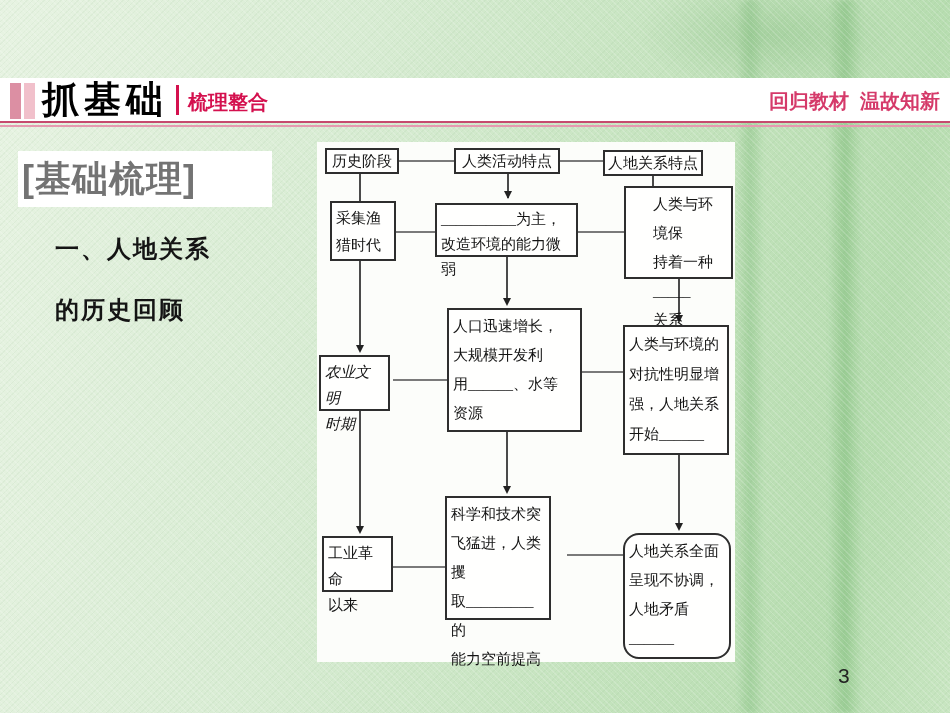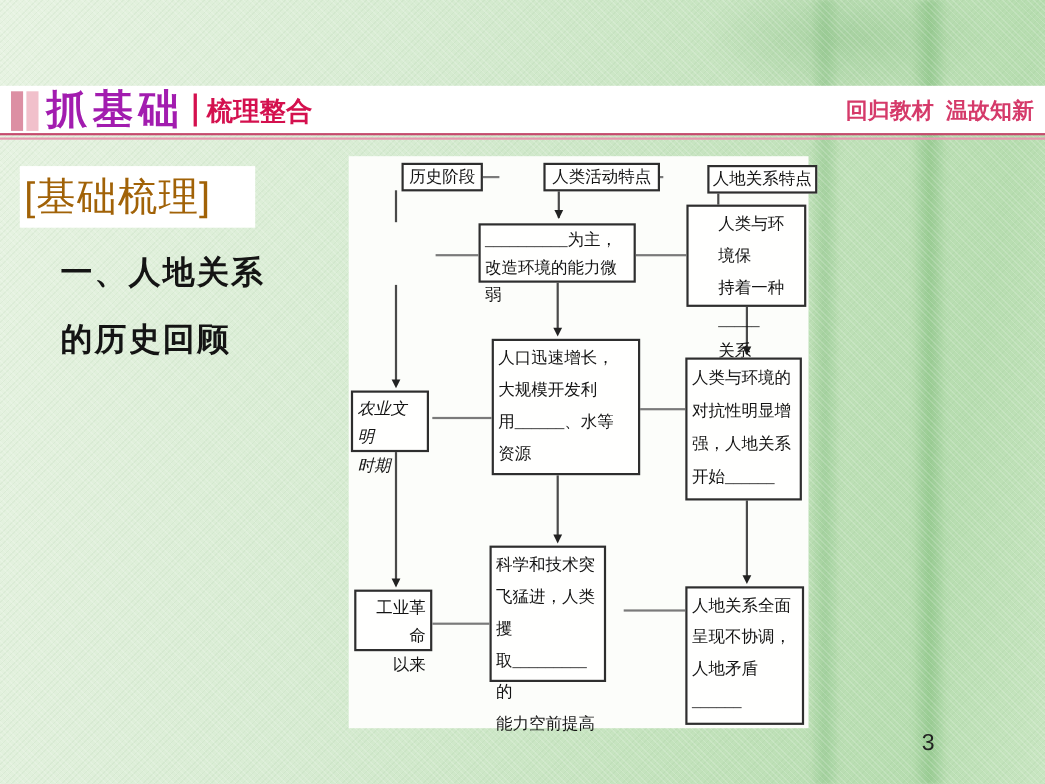--- a/index.html
+++ b/index.html
@@ -15,53 +15,53 @@
   .s2{left:828px;width:34px;background:linear-gradient(to right,rgba(130,190,125,0),rgba(130,190,125,.6),rgba(130,190,125,0));}
   .blob{position:absolute;left:640px;top:-20px;width:260px;height:110px;z-index:0;pointer-events:none;
         background:radial-gradient(ellipse at center,rgba(135,190,130,.45),rgba(135,190,130,0) 70%);filter:blur(3px);}
 
   
   .topbar{position:absolute;left:0;top:78px;width:950px;height:43px;background:#ffffff;z-index:2;}
   .bar{position:absolute;top:5px;height:36px;width:11px;}
   .bar-dark{left:10px;background:#dc8fa3;}
   .bar-light{left:24px;background:#f1c0cb;}
   .h-title{position:absolute;left:42px;top:0;height:43px;line-height:44px;font-size:37px;font-weight:bold;
-           color:#a21caf;letter-spacing:5px;}
+           color:#000000;letter-spacing:5px;}
   .h-div{position:absolute;left:176px;top:7px;width:3px;height:30px;background:#d4104e;}
-  .h-sub{position:absolute;left:188px;top:0;height:43px;line-height:48px;font-size:24px;font-weight:bold;color:#d4104e;}
+  .h-sub{position:absolute;left:188px;top:0;height:43px;line-height:48px;font-size:20px;font-weight:bold;color:#d4104e;}
   .h-right{position:absolute;right:10px;top:0;height:43px;line-height:46px;font-size:20px;font-weight:bold;
            color:#d53a6a;white-space:pre;}
   .rule1{position:absolute;left:0;top:121px;width:950px;height:2px;background:#c64a6e;z-index:2;}
   .rule2{position:absolute;left:0;top:125px;width:950px;height:2px;background:#e69ab0;z-index:2;}
 
   
-  .tagbox{position:absolute;left:18px;top:151px;width:214px;height:56px;background:#ffffff;z-index:2;
-          color:#a16207;font-size:36px;font-weight:normal;line-height:56px;padding-left:4px;box-sizing:border-box;
+  .tagbox{position:absolute;left:18px;top:151px;width:254px;height:56px;background:#ffffff;z-index:2;
+          color:#737373;font-size:36px;font-weight:bold;line-height:56px;padding-left:4px;box-sizing:border-box;
           letter-spacing:1px;}
-  .heading{position:absolute;left:55px;top:218px;z-index:2;font-size:29px;font-weight:bold;color:#141414;
+  .heading{position:absolute;left:55px;top:218px;z-index:2;font-size:24px;font-weight:bold;color:#141414;
            line-height:61px;white-space:pre-line;letter-spacing:2px;}
 
   
   .chart{position:absolute;left:317px;top:142px;width:418px;height:520px;background:#fcfdfa;z-index:1;}
   .fbox{position:absolute;border:2px solid #2e2e2e;background:#fffffe;font-family:"Liberation Serif",serif;
         font-size:15px;color:#141414;white-space:pre-line;line-height:27px;padding:2px 4px;box-sizing:border-box;z-index:3;}
-  .fhdr{text-align:center;line-height:20px;padding:1px 2px;margin-left:40px;}
+  .fhdr{text-align:center;line-height:20px;padding:1px 2px;}
   
   .b-hs{left:8px;  top:6px;  width:74px; height:26px;}
   .b-ha{left:137px;top:6px;  width:106px;height:26px;}
   .b-hr{left:286px;top:8px;  width:100px;height:26px;}
   .b1s{left:13px; top:59px;  width:66px; height:60px;line-height:27px;}
   .b1a{left:118px;top:61px;  width:143px;height:54px;line-height:25px;}
   .b1r{left:307px;top:44px;  width:109px;height:93px;line-height:29px;padding-left:27px;}
   .b2s{left:2px;  top:213px; width:71px; height:56px;line-height:26px;font-style:italic;}
   .b2a{left:130px;top:166px; width:135px;height:124px;line-height:29px;}
   .b2r{left:306px;top:183px; width:106px;height:130px;line-height:30px;}
-  .b3s{left:5px;  top:394px; width:71px; height:56px;line-height:26px;text-align:right;}
+  .b3s{left:5px;  top:394px; width:71px; height:56px;line-height:26px;}
   .b3a{left:128px;top:354px; width:106px;height:124px;line-height:29px;}
-  .b3r{left:306px;top:391px; width:108px;height:126px;line-height:29px;}
+  .b3r{left:306px;top:391px; width:108px;height:126px;line-height:29px;border-radius:16px;}
 
   .vl{position:absolute;width:2px;background:#4a4a4a;z-index:2;}
   .hl{position:absolute;height:2px;background:#7a7a7a;z-index:2;}
   .ar{position:absolute;width:0;height:0;border-left:4px solid transparent;border-right:4px solid transparent;
       border-top:8px solid #222;z-index:2;}
   
   .v1{left:42px; top:31px; height:29px;}
   .v2{left:190px;top:31px; height:25px;}
   .v3{left:335px;top:29px; height:16px;}
   .v4{left:42px; top:117px;height:88px;}
@@ -112,20 +112,22 @@
   <div class="tagbox">[基础梳理]</div>
   <div class="heading">一、人地关系
 的历史回顾</div>
 
   <div class="chart">
 
     <div class="fbox fhdr b-hs">历史阶段</div>
     <div class="fbox fhdr b-ha">人类活动特点</div>
     <div class="fbox fhdr b-hr">人地关系特点</div>
 
+    <div class="fbox b1s">采集渔
+猎时代</div>
     <div class="fbox b1a">__________为主，
 改造环境的能力微弱</div>
     <div class="fbox b1r">人类与环境保
 持着一种_____
         关系</div>
 
     <div class="fbox b2s">农业文明
 时期</div>
     <div class="fbox b2a">人口迅速增长，
 大规模开发利

